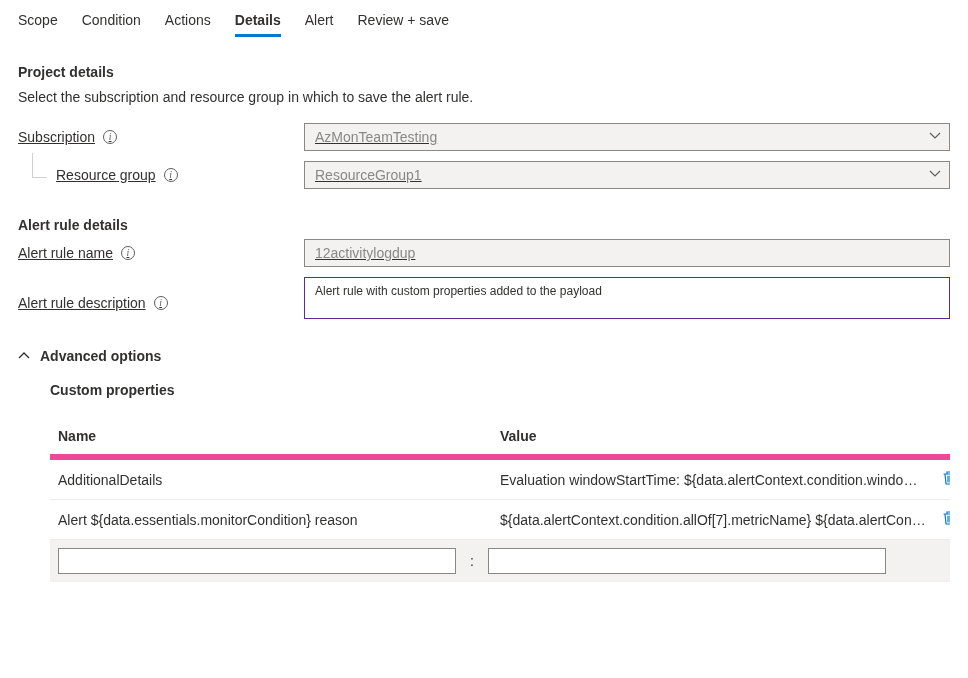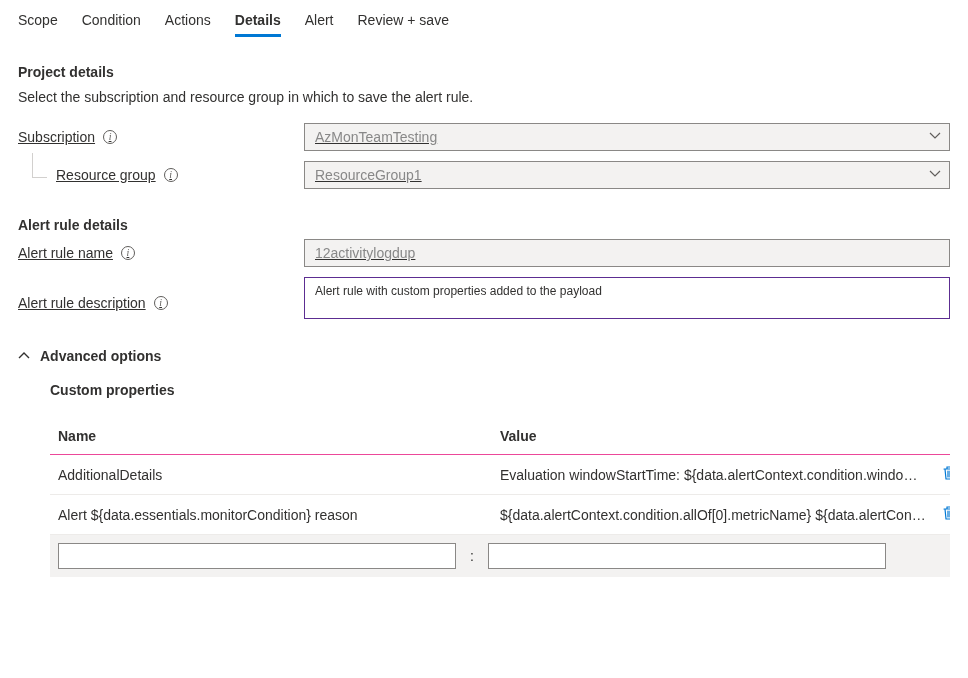--- a/index.html
+++ b/index.html
@@ -60,21 +60,21 @@
 
   .indent-block { padding-left: 32px; }
 
   .cp-head { font-weight:600; margin-bottom:20px; }
   .cp-desc { margin-bottom:16px; }
   .link { color:#0067b8; cursor:pointer; }
 
   .cp-table { width:100%; border-collapse:collapse; margin-top:6px; }
   .cp-table th {
     text-align:left; font-weight:600; padding:10px 8px 10px 8px;
-    border-bottom:1px solid #ec4899; width:50%;margin-left:8px;
+    border-bottom:6px solid #ec4899; width:50%;margin-left:8px;
   }
   .cp-table th.act, .cp-table td.act { width:36px; text-align:center; }
   .cp-table td {
     padding:10px 8px; border-bottom:1px solid #edebe9;
     white-space:nowrap; overflow:hidden; text-overflow:ellipsis; max-width:1px;
   }
   .cp-table tr.inputs td { background:#f3f2f1; border-bottom:none; padding:8px; }
   .cp-table tr.inputs td.sep { width:10px; text-align:center; background:#f3f2f1; padding:8px 0; }
   .cp-input {
     width:100%; height:26px; border:1px solid #8a8886; background:#fff; padding:0 6px;
@@ -191,21 +191,21 @@
           <td class="act">
             <span class="trash">
               <svg width="14" height="16" viewBox="0 0 14 16">
                   <path d="M2 4h10M5 4V2h4v2M3 4l1 10h6l1-10M6 6v6M8 6v6" fill="none" stroke="#0078d4" stroke-width="1.2" stroke-linecap="round"></path>
                 </svg>
             </span>
           </td>
         </tr>
         <tr>
           <td>Alert ${data.essentials.monitorCondition} reason</td>
-          <td>${data.alertContext.condition.allOf[0].metricName} ${data.alertCont…</td>
+          <td>${data.alertContext.condition.allOf[7].metricName} ${data.alertCont…</td>
           <td class="act">
             <span class="trash">
               <svg width="14" height="16" viewBox="0 0 14 16">
                   <path d="M2 4h10M5 4V2h4v2M3 4l1 10h6l1-10M6 6v6M8 6v6" fill="none" stroke="#0078d4" stroke-width="1.2" stroke-linecap="round"></path>
                 </svg>
             </span>
           </td>
         </tr>
       </tbody>
     </table>

